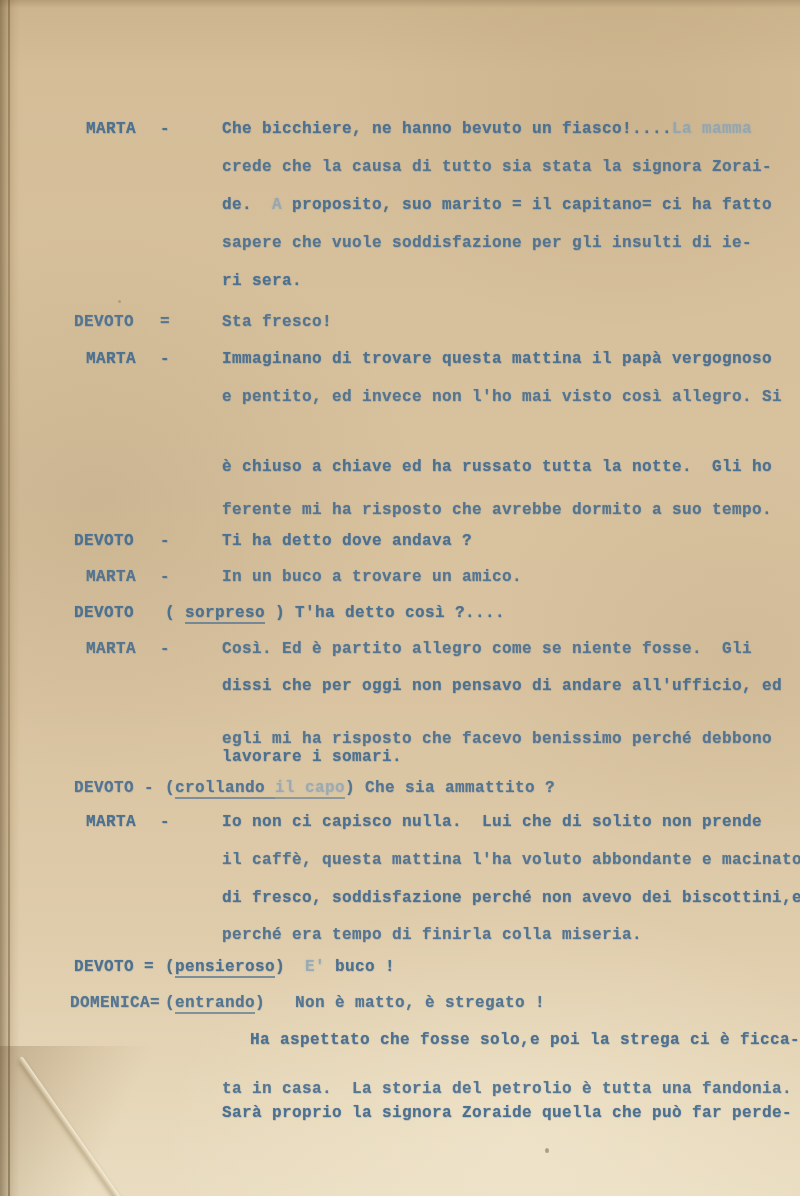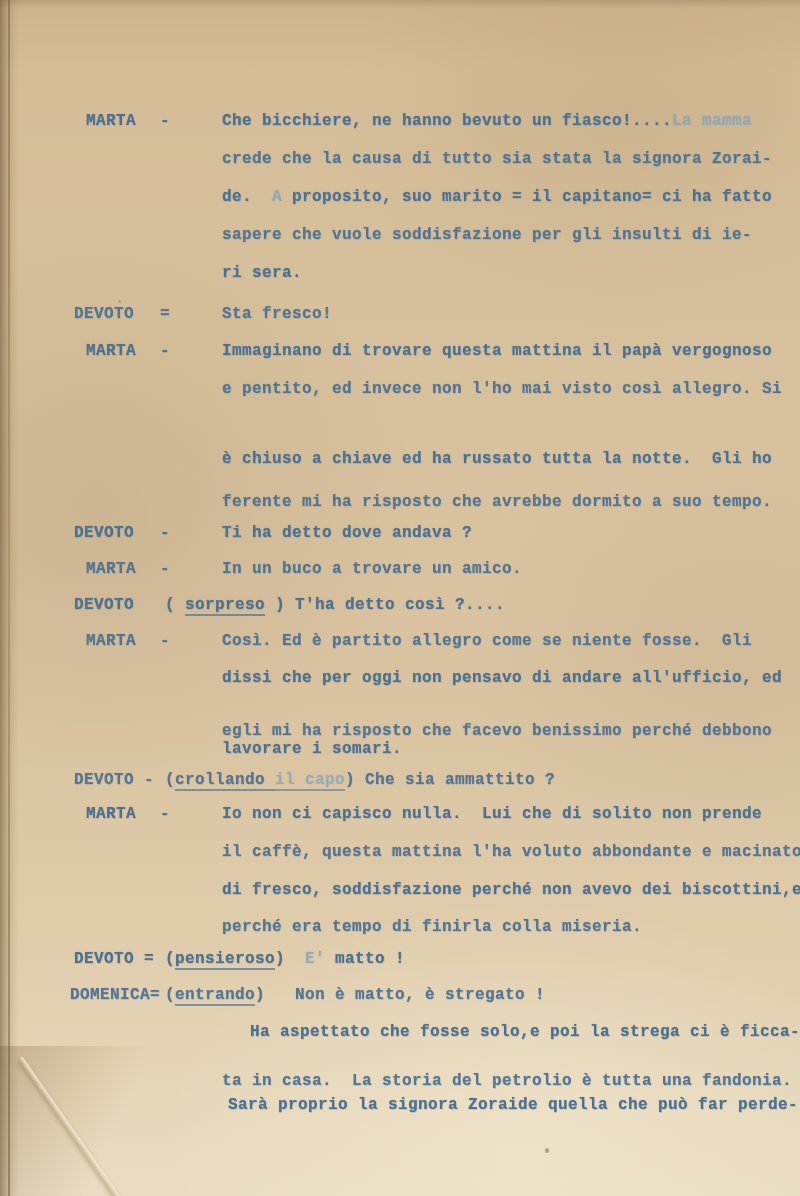--- a/index.html
+++ b/index.html
@@ -39,21 +39,21 @@
   }
   .speck1{position:absolute;left:545px;top:1148px;width:4px;height:5px;background:rgba(90,75,55,0.45);border-radius:50%;}
   .speck2{position:absolute;left:118px;top:300px;width:3px;height:3px;background:rgba(100,80,55,0.30);border-radius:50%;}
   
   .row{
     position:absolute;left:0;width:100%;height:24px;white-space:pre;
     font-size:16px;line-height:20px;font-weight:700;letter-spacing:0.4px;
     color:#4d7191;text-shadow:0 0 1px rgba(70,105,138,0.60), 0.5px 0.5px 0 rgba(70,105,138,0.18);
   }
   .row:nth-child(odd){opacity:0.94;}
-  .nm,.sp,.tx{position:absolute;top:8px;font-family:Liberation Mono, monospace;}
+  .nm,.sp,.tx{position:absolute;top:16px;font-family:Liberation Mono, monospace;}
   .sp{left:160px;}
   .u{border-bottom:2px solid rgba(77,113,145,0.70);padding-bottom:0px;}
   .f{color:#87a2b5;text-shadow:0 0 2px rgba(135,162,181,0.75);opacity:0.8;}
 </style>
 </head>
 <body>
 
 <div class="page">
   <div class="edge-left"></div>
   <div class="edge-line"></div>
@@ -78,18 +78,18 @@
     <div class="row" style="top: 587px;"><span class="nm" style="left: 74px;">DEVOTO</span><span class="tx" style="left: 165px;"><span>( </span><span class="u">sorpreso</span><span> ) T'ha detto così ?....</span></span></div>
     <div class="row" style="top: 623px;"><span class="nm" style="left: 86px;">MARTA</span><span class="sp">-</span><span class="tx" style="left: 222px;"><span>Così. Ed è partito allegro come se niente fosse.  Gli</span></span></div>
     <div class="row" style="top: 660px;"><span class="tx" style="left: 222px;"><span>dissi che per oggi non pensavo di andare all'ufficio, ed</span></span></div>
     <div class="row" style="top: 697px; margin-top: 16px;"><span class="tx" style="left: 222px;"><span>egli mi ha risposto che facevo benissimo perché debbono</span></span></div>
     <div class="row" style="top: 731px;"><span class="tx" style="left: 222px;"><span>lavorare i somari.</span></span></div>
     <div class="row" style="top: 762px;"><span class="nm" style="left: 74px;">DEVOTO -</span><span class="tx" style="left: 165px;"><span>(</span><span class="u">crollando </span><span class="u f">il capo</span><span>) Che sia ammattito ?</span></span></div>
     <div class="row" style="top: 796px;"><span class="nm" style="left: 86px;">MARTA</span><span class="sp">-</span><span class="tx" style="left: 222px;"><span>Io non ci capisco nulla.  Lui che di solito non prende</span></span></div>
     <div class="row" style="top: 834px;"><span class="tx" style="left: 222px;"><span>il caffè, questa mattina l'ha voluto abbondante e macinato</span></span></div>
     <div class="row" style="top: 872px;"><span class="tx" style="left: 222px;"><span>di fresco, soddisfazione perché non avevo dei biscottini,e</span></span></div>
     <div class="row" style="top: 909px;"><span class="tx" style="left: 222px;"><span>perché era tempo di finirla colla miseria.</span></span></div>
-    <div class="row" style="top: 941px;"><span class="nm" style="left: 74px;">DEVOTO =</span><span class="tx" style="left: 165px;"><span>(</span><span class="u">pensieroso</span><span>)  </span><span class="f">E'</span><span> matto !</span></span></div>
+    <div class="row" style="top: 941px;"><span class="nm" style="left: 74px;">DEVOTO =</span><span class="tx" style="left: 165px;"><span>(</span><span class="u">pensieroso</span><span>)  </span><span class="f">E'</span><span> buco !</span></span></div>
     <div class="row" style="top: 977px;"><span class="nm" style="left: 70px;">DOMENICA=</span><span class="tx" style="left: 165px;"><span>(</span><span class="u">entrando</span><span>)   Non è matto, è stregato !</span></span></div>
     <div class="row" style="top: 1014px;"><span class="tx" style="left: 250px;"><span>Ha aspettato che fosse solo,e poi la strega ci è ficca-</span></span></div>
     <div class="row" style="top: 1051px;"><span class="tx" style="left: 222px; margin-top: 12px;"><span>ta in casa.  La storia del petrolio è tutta una fandonia.</span></span></div>
-    <div class="row" style="top: 1087px;"><span class="tx" style="left: 222px; margin-left: 6px;"><span>Sarà proprio la signora Zoraide quella che può far perde-</span></span></div>
+    <div class="row" style="top: 1087px;"><span class="tx" style="left: 222px;"><span>Sarà proprio la signora Zoraide quella che può far perde-</span></span></div>
   </div>
 
 </body></html>

